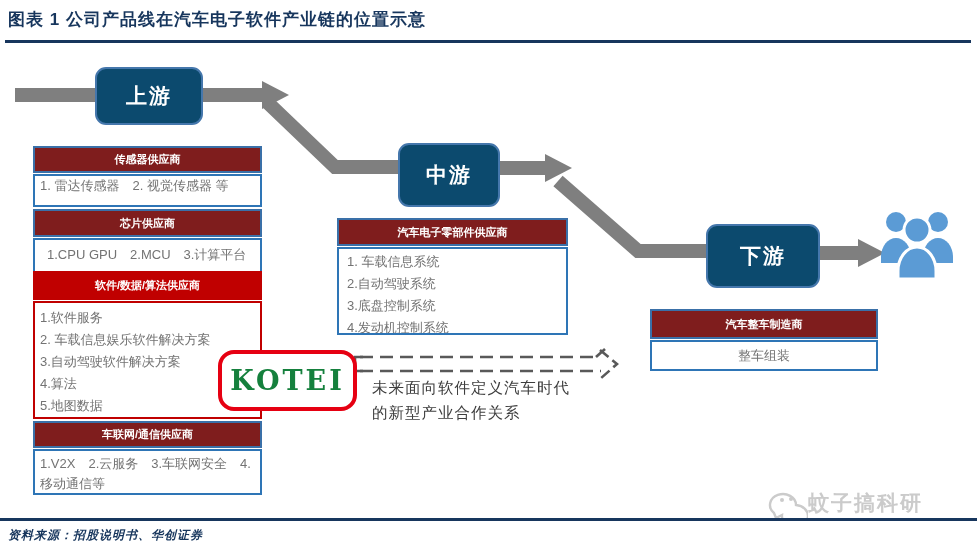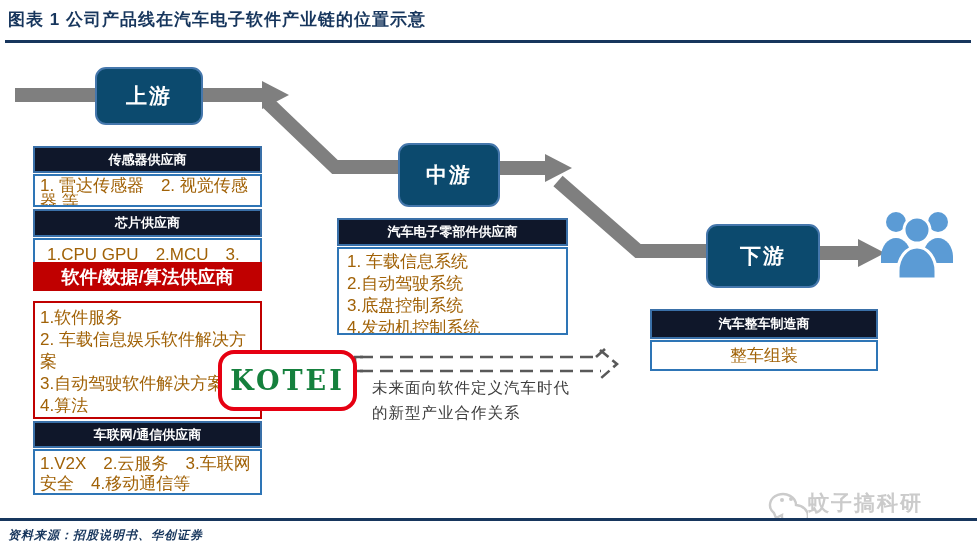--- a/index.html
+++ b/index.html
@@ -12,24 +12,24 @@
   .rule-bottom{top:518px;left:0;width:977px;}
 
   .arrow-layer{position:absolute;left:0;top:0;width:977px;height:554px;z-index:1;}
 
   .flow-box{position:absolute;z-index:3;background:#0c4a6e;border:2px solid #4577AC;border-radius:11px;
     color:#fff;font-weight:bold;font-size:21px;display:flex;align-items:center;justify-content:center;letter-spacing:2px;}
   .flow-up{left:95px;top:67px;width:104px;height:54px;}
   .flow-mid{left:398px;top:143px;width:98px;height:60px;}
   .flow-down{left:706px;top:224px;width:110px;height:60px;}
 
-  .grp-header{position:absolute;background:#0f172a;border:2px solid #3A70A8;box-sizing:border-box;
-    color:#fff;font-weight:bold;font-size:13px;display:flex;align-items:center;justify-content:center;z-index:2;}
+  .grp-header{position:absolute;background:#7f1d1d;border:2px solid #3A70A8;box-sizing:border-box;
+    color:#fff;font-weight:bold;font-size:11px;display:flex;align-items:center;justify-content:center;z-index:2;}
   .grp-body{position:absolute;background:#fff;border:2px solid #2E75B6;box-sizing:border-box;
-    color:#a16207;font-size:17px;z-index:2;overflow:hidden;}
+    color:#737373;font-size:13px;z-index:2;overflow:hidden;}
   .lc{left:33px;width:229px;}
   .hdr-red{background:#C00000;border-color:#C00000;}
   .body-red{border-color:#C00000;}
   .pad{padding:2px 5px;line-height:16px;}
   .list div{line-height:22px;}
 
   .mid-col{left:337px;width:231px;}
   .right-col{left:650px;width:228px;}
 
   .kotei{position:absolute;left:218px;top:350px;width:131px;height:53px;background:#fff;border:4px solid #E60012;
@@ -102,21 +102,21 @@
   <div class="grp-header lc" style="top:146px;height:27px;">
     <span>传感器供应商</span>
   </div>
   <div class="grp-body lc pad" style="top:174px;height:33px;">1. 雷达传感器　2. 视觉传感器 等</div>
 
   <div class="grp-header lc" style="top:209px;height:28px;">
     <span>芯片供应商</span>
   </div>
   <div class="grp-body lc pad" style="top:238px;height:45px;line-height:25px;padding-left:12px;">1.CPU GPU　2.MCU　3.计算平台</div>
 
-  <div class="grp-header lc hdr-red" style="top:262px;height:29px;font-size:18px;align-items:center;">
+  <div class="grp-header lc hdr-red" style="top:271px;height:29px;font-size:11px;align-items:center;">
     <span>软件/数据/算法供应商</span>
   </div>
   <div class="grp-body lc body-red list" style="top:301px;height:118px;padding:4px 5px;">
     <div>1.软件服务</div>
     <div>2. 车载信息娱乐软件解决方案</div>
     <div>3.自动驾驶软件解决方案</div>
     <div>4.算法</div>
     <div>5.地图数据</div>
   </div>
 

